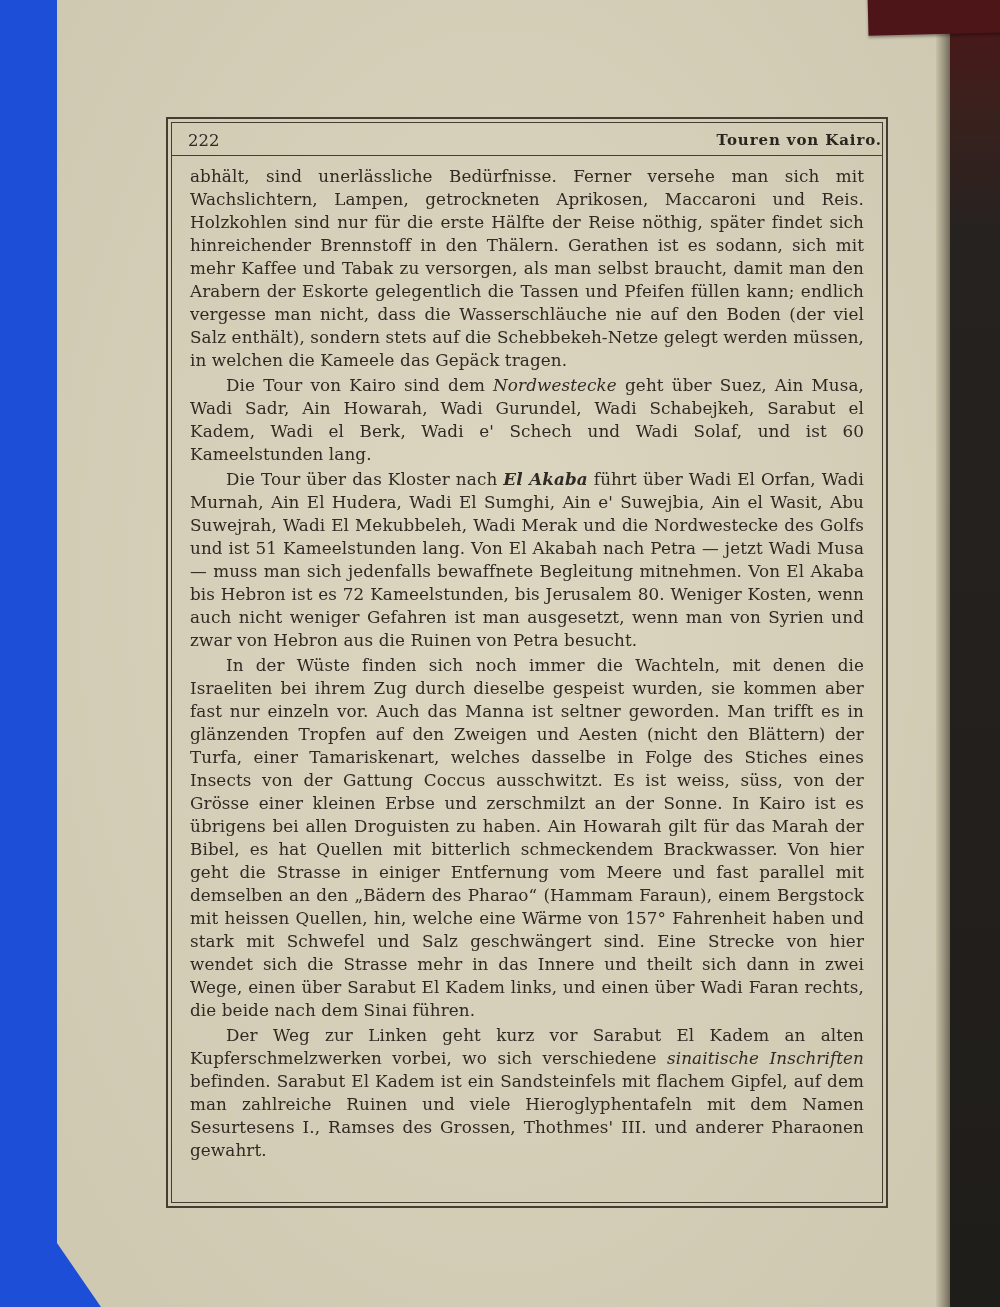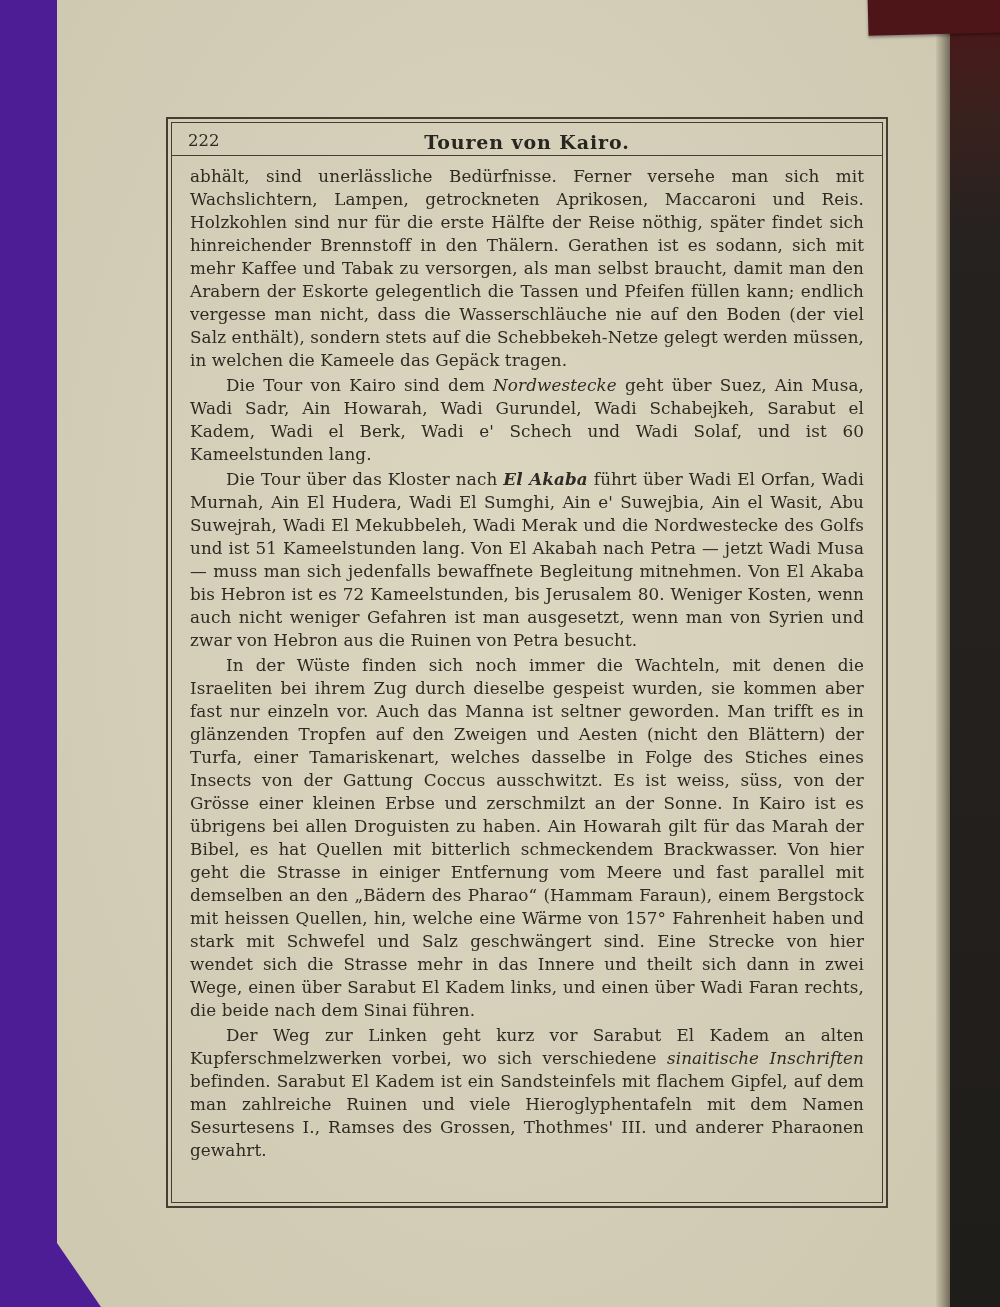--- a/index.html
+++ b/index.html
@@ -1,21 +1,21 @@
 <!DOCTYPE html>
 <html lang="de"><head>
 <meta charset="utf-8">
 <style>
   html, body { margin: 0; padding: 0; background: #3f3f3d; }
   .scene {
     position: relative;
     width: 1000px;
     height: 1307px;
     overflow: hidden;
-    background: #4c1d95;
+    background: #1d4ed8;
     font-family: "DejaVu Serif", serif;
   }
   
   .page {
     position: absolute;
     left: 57px; top: 0;
     width: 879px; height: 1307px;
     background-color: #dad4bd;
     background-image: radial-gradient(ellipse at 50% 45%, rgba(255,255,255,0.07), rgba(60,50,30,0.07) 90%);
     clip-path: polygon(0 0, 100% 0, 100% 100%, 44px 100%, 0 1243px);
@@ -66,23 +66,23 @@
     padding: 8px 16px 5px 16px;
     border-bottom: 1.5px solid #453d31;
   }
   .page-number {
     font-size: 16.5px;
     color: #2e2a23;
   }
   .running-title {
     position: absolute;
     left: 0; right: 0; top: 8px;
-    text-align: center;
+    text-align: right;
     font-weight: bold;
-    font-size: 19px;
+    font-size: 15px;
     letter-spacing: 0.9px;
     color: #29251f;
   }
   .page-text {
     flex: 1 1 auto;
     padding: 9px 18px 0 18px;
     text-align: justify;
     font-size: 16.8px;
     line-height: 23px;
     letter-spacing: 0.1px;

